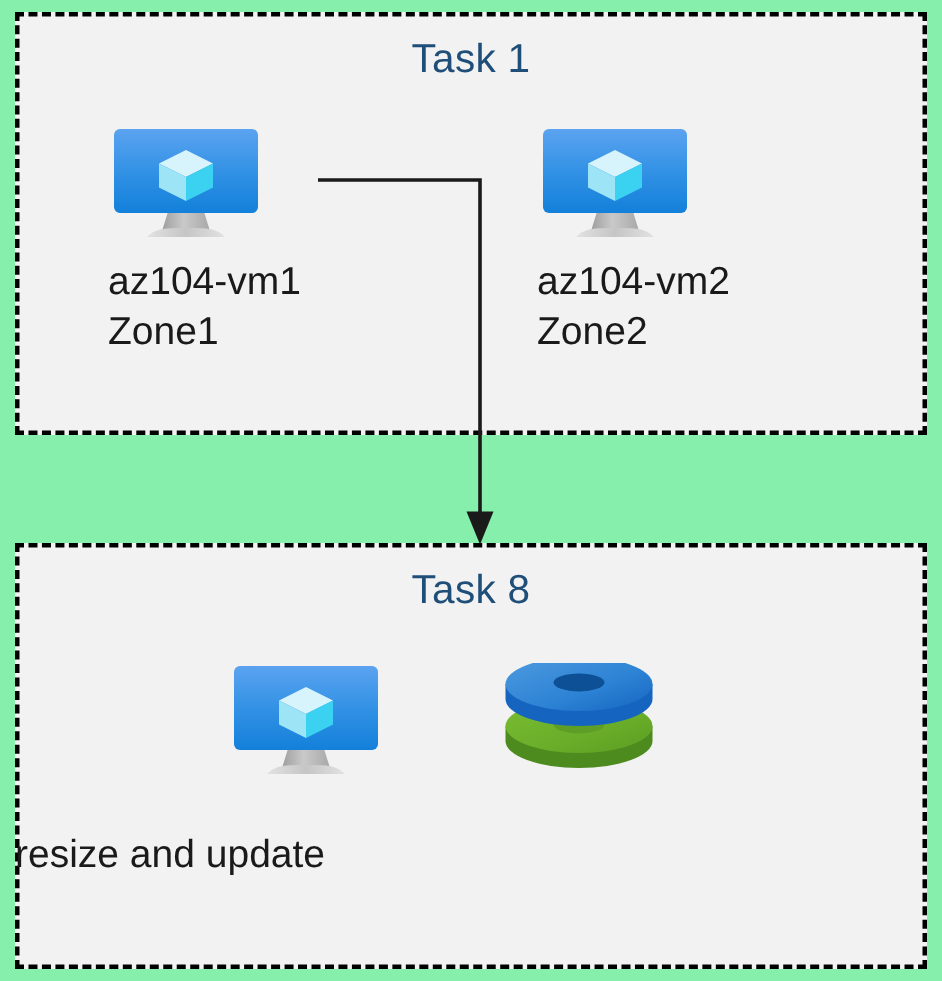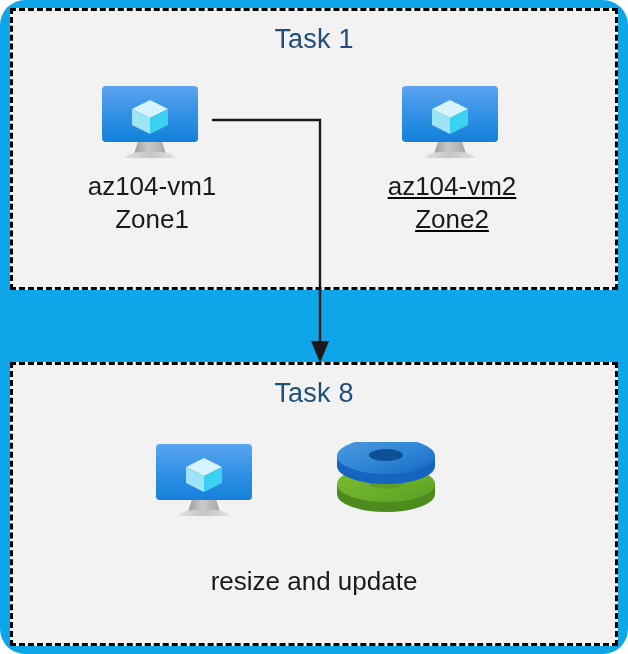--- a/index.html
+++ b/index.html
@@ -4,24 +4,23 @@
 <style>
   html, body {
     margin: 0;
     padding: 0;
     background: #ffffff;
   }
   #canvas {
     position: relative;
     width: 628px;
     height: 654px;
-    background: #0ea5e9;
+    background: #86efac;
     font-family: "Liberation Sans", sans-serif;
     overflow: hidden;
-    border-radius: 25px;
   }
 
   
   .task-box {
     position: absolute;
     background: #F2F2F2;
     border: 3px dashed #000000;
     box-sizing: border-box;
   }
   #task1-box { left: 10px;  top: 8px;   width: 608px; height: 282px; }
@@ -36,21 +35,21 @@
     font-weight: 400;
     letter-spacing: 0.2px;
     white-space: nowrap;
   }
   #task1-title { top: 24px; }
   #task2-title { top: 378px; }
 
   
   .node {
     position: absolute;
-    text-align: center;
+    text-align: left;
   }
   .node-label {
     color: #1a1a1a;
     font-size: 26px;
     line-height: 33px;
     white-space: pre-line;
     font-weight: 400;
   }
 
   
@@ -102,21 +101,21 @@
           <path d="M52 18 L70 27 L52 36 L34 27 Z" fill="#D7F4FC"></path>
           <path d="M34 27 L52 36 L52 52 L34 43 Z" fill="#9DE5F6"></path>
           <path d="M70 27 L52 36 L52 52 L70 43 Z" fill="#3BD2F2"></path>
         </g>
       </svg>
     </div>
     <div class="node-label">az104-vm1
 Zone1</div>
   </div>
 
-  <div class="node" id="node-vm2" style="left:372px; top:82px; width:160px;text-decoration:underline;">
+  <div class="node" id="node-vm2" style="left:358px; top:82px; width:160px;">
     <div class="vm-icon">
       <svg width="108" height="84" viewBox="0 0 108 84" xmlns="http://www.w3.org/2000/svg">
         <defs>
           <linearGradient id="vmScreen2" x1="0" y1="0" x2="0" y2="1">
             <stop offset="0%" stop-color="#5BA3F0"></stop>
             <stop offset="55%" stop-color="#2F90E4"></stop>
             <stop offset="100%" stop-color="#1380DA"></stop>
           </linearGradient>
           <linearGradient id="vmStand2" x1="0" y1="0" x2="1" y2="0">
             <stop offset="0%" stop-color="#9E9E9E"></stop>
@@ -198,21 +197,21 @@
         <ellipse cx="52" cy="42" rx="49" ry="18" fill="url(#greenTop)"></ellipse>
         <ellipse cx="52" cy="41" rx="17" ry="6" fill="#5E9E27"></ellipse>
 
         <path d="M3 24 a49 18 0 0 0 98 0 l0 -10 l-98 0 z" fill="#1565C0"></path>
         <ellipse cx="52" cy="14" rx="49" ry="18" fill="url(#blueTop)"></ellipse>
         <ellipse cx="52" cy="13" rx="17" ry="6" fill="#0D5096"></ellipse>
       </svg>
     </div>
   </div>
 
-  <div class="node" id="task2-caption-wrap" style="left:10px; top:553px; width:608px;margin-top:12px;">
+  <div class="node" id="task2-caption-wrap" style="left:10px; top:553px; width:608px;">
     <div class="node-label">resize and update</div>
   </div>
 
   <svg id="connector" xmlns="http://www.w3.org/2000/svg">
     <path d="M212 120 L320 120 L320 352" fill="none" stroke="#1A1A1A" stroke-width="2.4"></path>
     <path d="M320 363 L311 341 L329 341 Z" fill="#1A1A1A"></path>
   </svg>
 
 </div>
 

